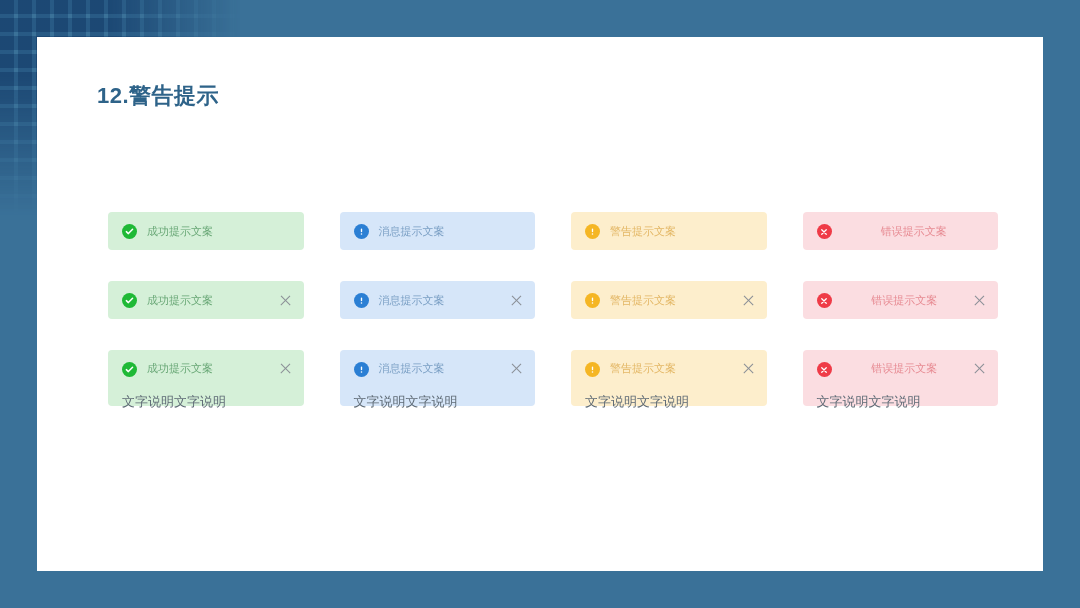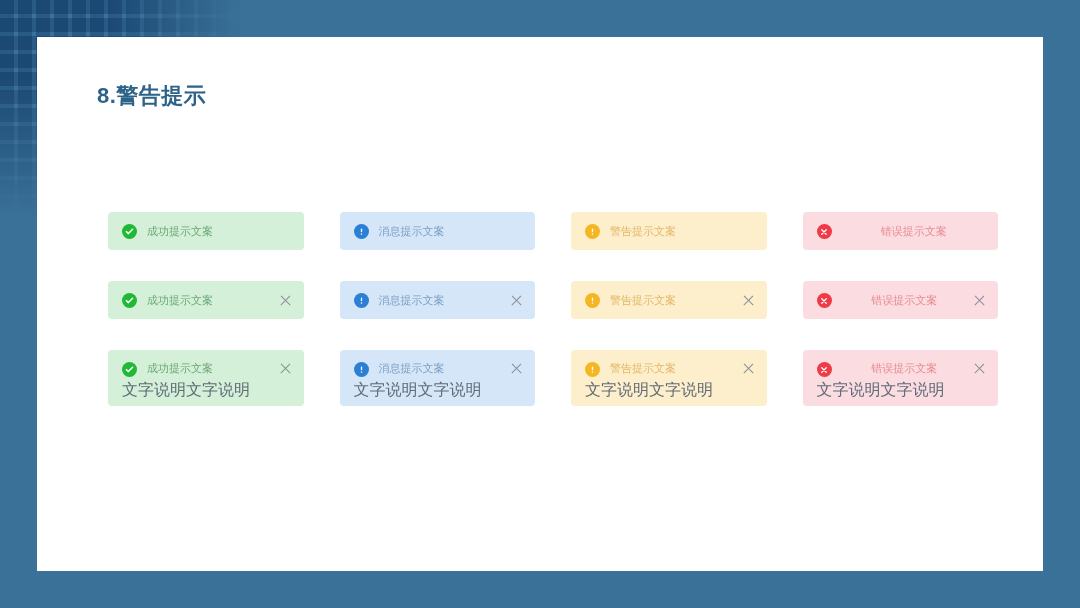--- a/index.html
+++ b/index.html
@@ -110,24 +110,24 @@
 
   .alert-body { flex: 1 1 auto; min-width: 0; }
 
   .alert-title {
     font-size: 11px;
     line-height: 15px;
     white-space: nowrap;
   }
 
   .alert-desc {
-    font-size: 16px;
+    font-size: 13px;
     line-height: 15px;
     color: #5f6b76;
-    margin-top: 6px;
+    margin-top: 18px;
     margin-left: -25px;
     white-space: nowrap;
   }
 
   .alert-close {
     flex: 0 0 auto;
     width: 13px;
     height: 13px;
     margin-left: 6px;
     margin-top: 1px;
@@ -166,21 +166,21 @@
 </style>
 </head>
 <body>
 
 <div id="deco-pattern">
   <div class="cells"></div>
 </div>
 
 <div id="slide-card">
 
-  <div id="page-title">8.警告提示</div>
+  <div id="page-title">12.警告提示</div>
 
   <div id="alert-grid">
       <div class="alert-row row-0">
         <div class="alert v-success compact">
           <span class="alert-icon">
             <svg width="9" height="9" viewBox="0 0 12 12" aria-hidden="true">
               <path d="M1.8 6.2 L4.5 8.8 L10.1 3.0" fill="none" stroke="#ffffff" stroke-width="2" stroke-linecap="round" stroke-linejoin="round"></path>
             </svg>
           </span>
           <div class="alert-body">

